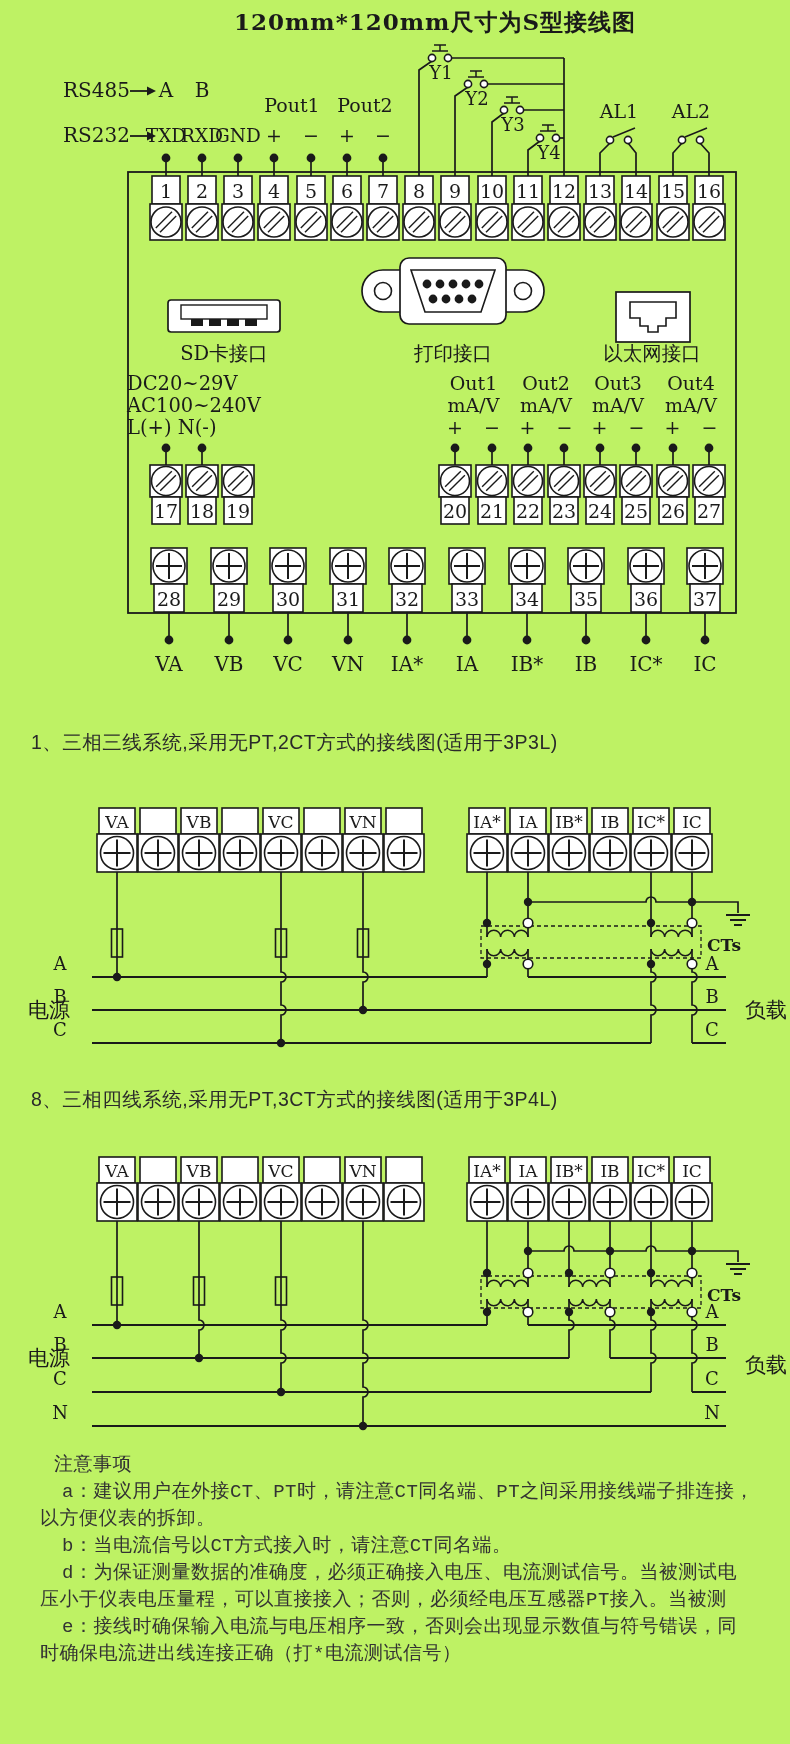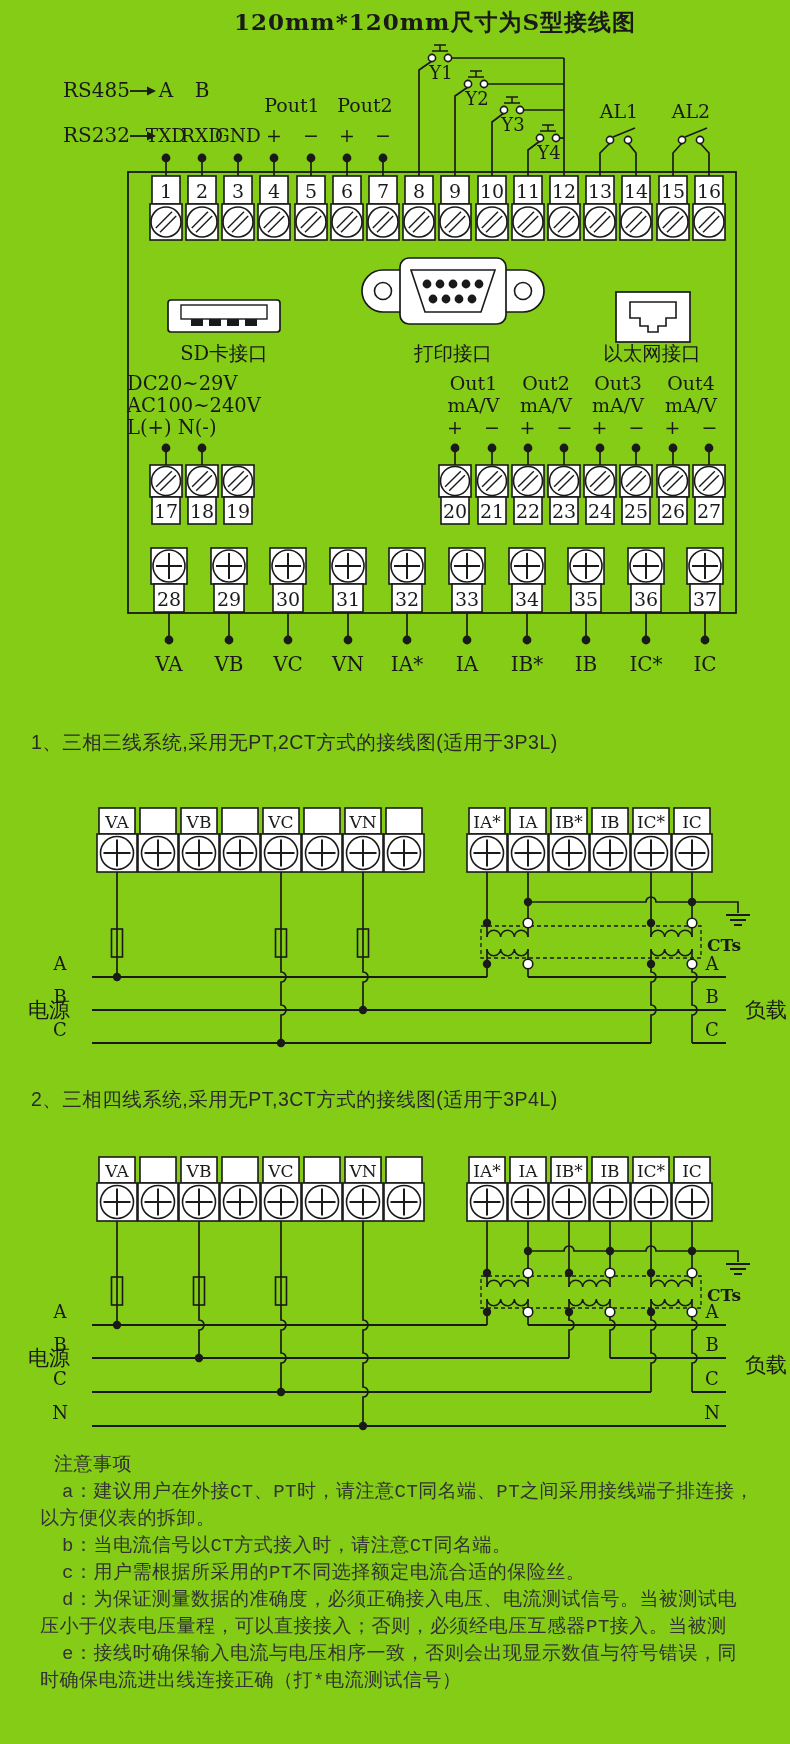--- a/index.html
+++ b/index.html
@@ -1,17 +1,17 @@
 <!DOCTYPE html>
 <html><head>
 <meta charset="utf-8">
 <style>
   *{box-sizing:border-box}
   body{margin:0;background:#ffffff}
-  .page{position:relative;width:790px;height:1744px;background:#84cc16;overflow:hidden;
+  .page{position:relative;width:790px;height:1744px;background:#bef264;overflow:hidden;
         font-family:"DejaVu Serif","Liberation Serif",serif;color:#1a1a1a}
   .title{position:absolute;top:7px;left:80px;width:710px;text-align:center;
          font-size:23px;font-weight:bold;letter-spacing:1px}
   svg{position:absolute;left:0}
   #svg-device{top:40px}
   #svg-d1{top:775px}
   #svg-d2{top:1125px}
   svg text{fill:#1a1a1a}
   .heading{position:absolute;left:31px;font-family:"Liberation Sans","DejaVu Sans",sans-serif;
            font-size:19.5px;color:#2a2a2a;white-space:nowrap;letter-spacing:0.5px}
@@ -694,21 +694,21 @@
         <text x="60" y="1003" font-size="18" text-anchor="middle">B</text>
         <text x="60" y="1036" font-size="18" text-anchor="middle">C</text>
         <text x="712" y="970" font-size="18" text-anchor="middle">A</text>
         <text x="712" y="1003" font-size="18" text-anchor="middle">B</text>
         <text x="712" y="1036" font-size="18" text-anchor="middle">C</text>
         <text x="49" y="1017" font-size="21" text-anchor="middle">电源</text>
         <text x="766" y="1017" font-size="21" text-anchor="middle">负载</text>
       </g>
   </svg>
 
-  <div id="h2" class="heading">2、三相四线系统,采用无PT,3CT方式的接线图(适用于3P4L)</div>
+  <div id="h2" class="heading">8、三相四线系统,采用无PT,3CT方式的接线图(适用于3P4L)</div>
   <svg id="svg-d2" width="790" height="310" viewBox="0 1125 790 310">
     <g id="g-dyn3">
         <g>
           <rect x="99" y="1157" width="36" height="26" fill="#fff" stroke="#1a1a1a" stroke-width="1.6"></rect>
           <rect x="97" y="1183" width="40" height="38" fill="#fff" stroke="#1a1a1a" stroke-width="1.6"></rect>
           <circle cx="117" cy="1202" r="16.5" fill="#fff" stroke="#1a1a1a" stroke-width="1.6"></circle>
           <line x1="103.5" y1="1202" x2="130.5" y2="1202" stroke="#1a1a1a" stroke-width="2"></line>
           <line x1="117" y1="1188.5" x2="117" y2="1215.5" stroke="#1a1a1a" stroke-width="2"></line>
           <text x="117" y="1177" font-size="17" text-anchor="middle">VA</text>
         </g>
@@ -894,19 +894,18 @@
         <text x="49" y="1365" font-size="21" text-anchor="middle">电源</text>
         <text x="766" y="1372" font-size="21" text-anchor="middle">负载</text>
       </g>
   </svg>
 
   <div class="notes">
     <div class="nt">注意事项</div>
     <div class="li">a：建议用户在外接CT、PT时，请注意CT同名端、PT之间采用接线端子排连接，</div>
     <div>以方便仪表的拆卸。</div>
     <div class="li">b：当电流信号以CT方式接入时，请注意CT同名端。</div>
-    <div class="li">c：用户需根据所采用的PT不同选择额定电流合适的保险丝。</div>
     <div class="li">d：为保证测量数据的准确度，必须正确接入电压、电流测试信号。当被测试电</div>
     <div>压小于仪表电压量程，可以直接接入；否则，必须经电压互感器PT接入。当被测</div>
     <div class="li">e：接线时确保输入电流与电压相序一致，否则会出现显示数值与符号错误，同</div>
     <div>时确保电流进出线连接正确（打*电流测试信号）</div>
   </div>
 </div>
 
 </body></html>

